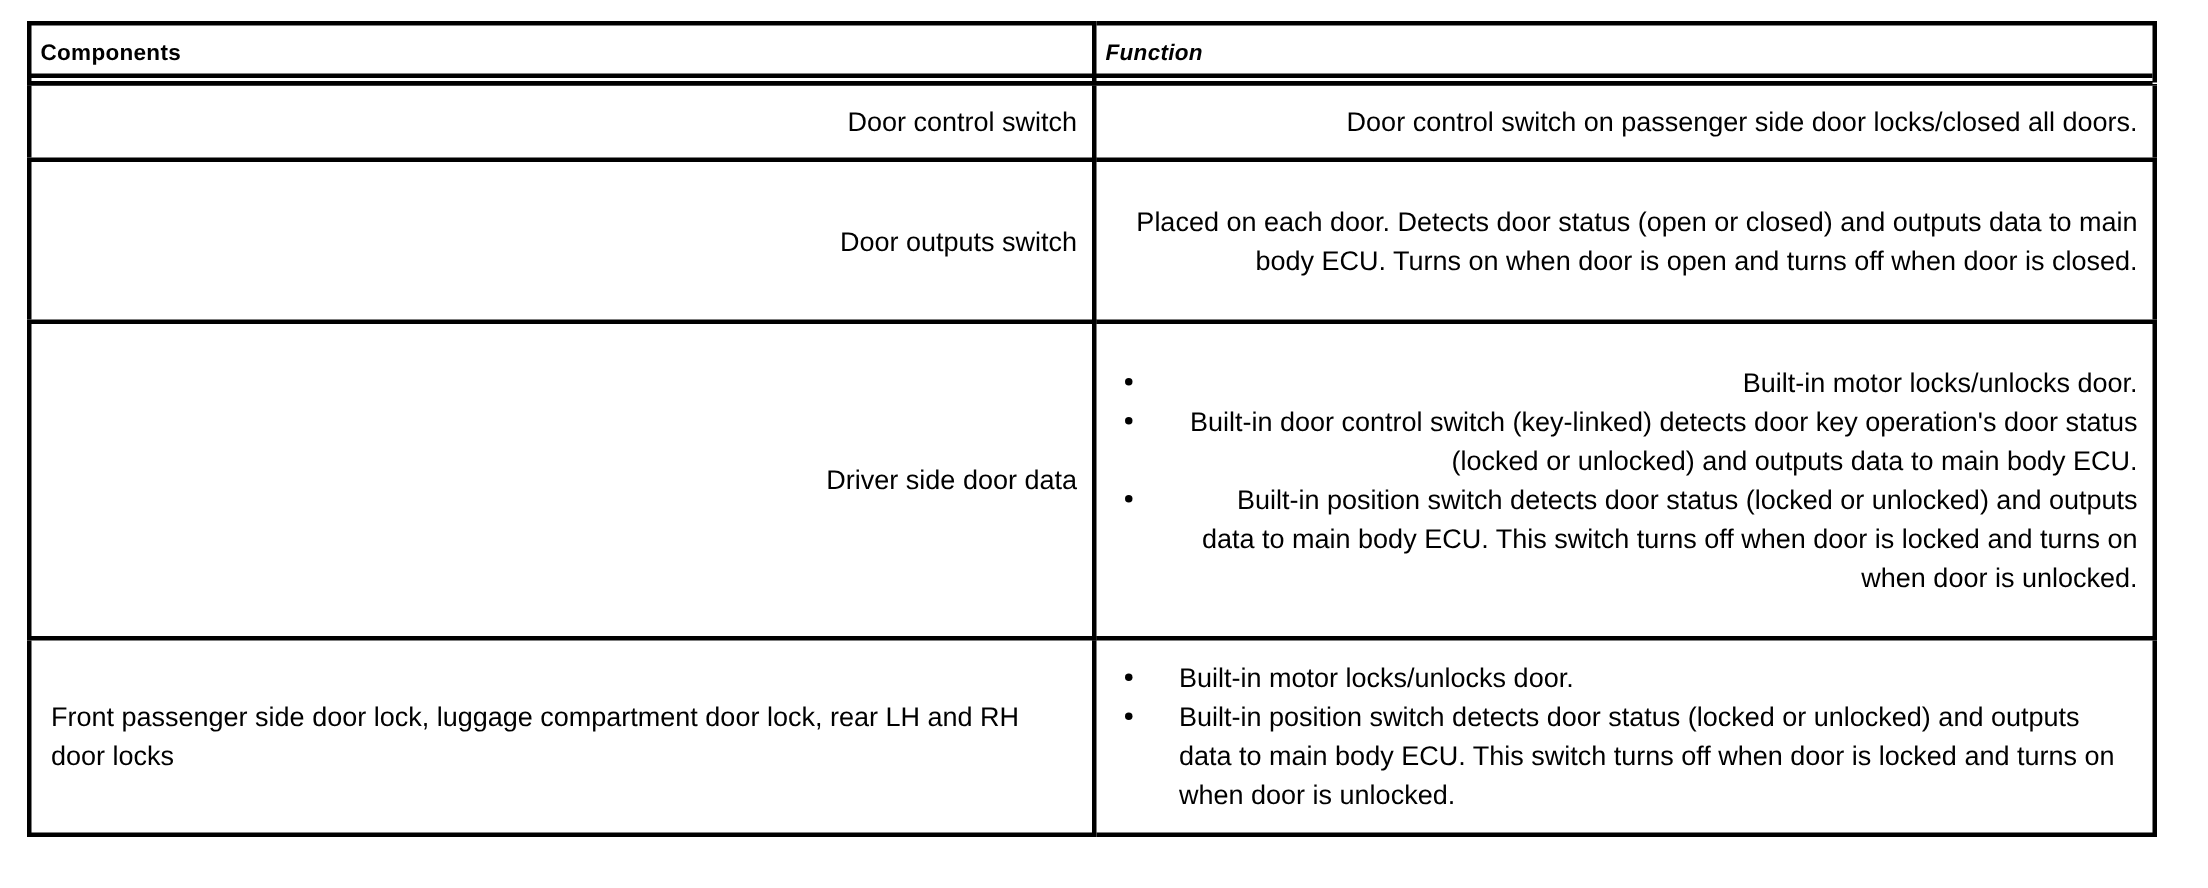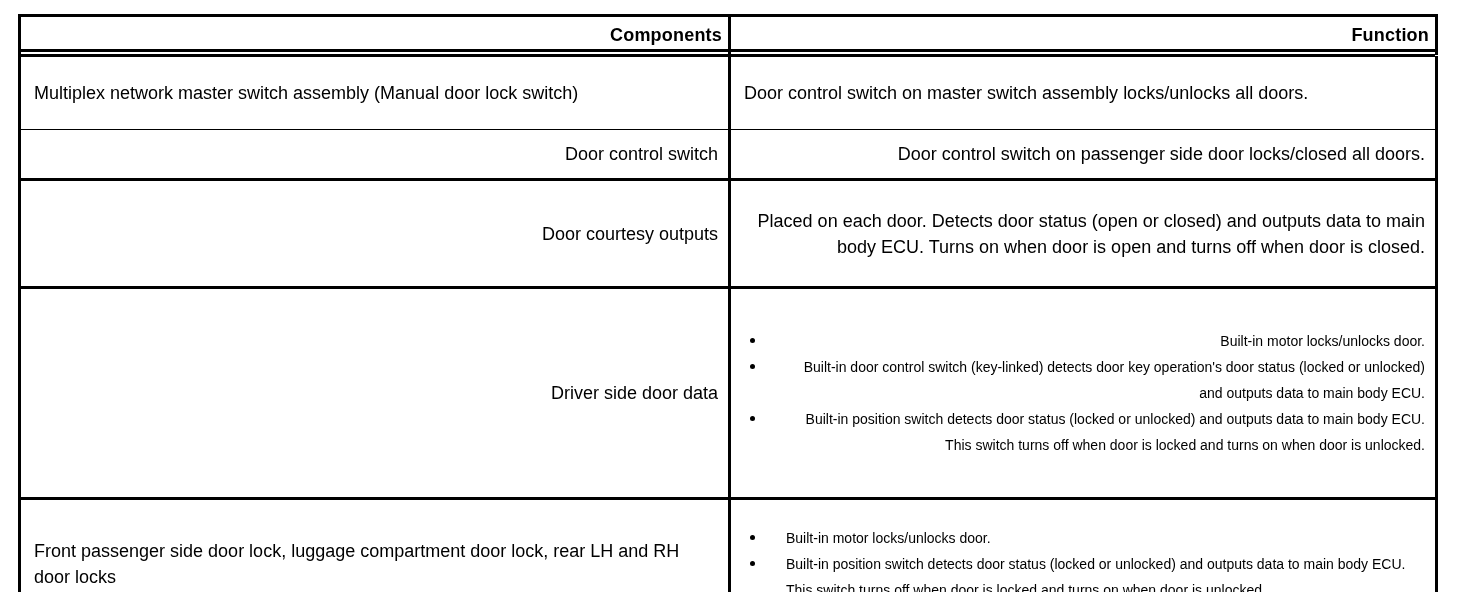--- a/index.html
+++ b/index.html
@@ -35,32 +35,32 @@
   .spec-table col.col-components { width: 710px; }
   .spec-table col.col-function   { width: 707px; }
 
   
   .spec-table {
     border: 3px solid #000000;
   }
 
   
   .spec-table thead th {
-    font-size: 18px;
+    font-size: 15px;
     font-weight: bold;
-    text-align: right;
+    text-align: left;
     vertical-align: middle;
     height: 33px;
     padding: 2px 6px;
     border-right: 3px solid #000000;
     
     border-bottom: 3px double #000000;
     letter-spacing: 0.2px;
   }
-  .spec-table thead th:last-child { border-right: none; }
+  .spec-table thead th:last-child { border-right: none; font-style: italic; }
 
   
   .header-rule {
     position: absolute;
     left: 18px;
     top: 49px;
     width: 1417px;
     height: 8px;
     pointer-events: none;
   }
@@ -96,21 +96,21 @@
   
   ul.bullets {
     margin: 0;
     padding: 0;
     list-style: none;
   }
   ul.bullets > li {
     position: relative;
     padding-left: 42px;
     margin: 0 0 0 0;
-    font-size: 14px;
+    font-size: 18px;
     line-height: 26px;
   }
   ul.bullets > li .bullet-dot {
     position: absolute;
     left: 6px;
     top: 10px;
     width: 5px;
     height: 5px;
     background: #000000;
     border-radius: 50%;
@@ -134,32 +134,28 @@
       <col class="col-function">
     </colgroup>
     <thead>
       <tr>
         <th>Components</th>
         <th>Function</th>
       </tr>
     </thead>
     <tbody>
 
-      <tr class="r1">
-        <td class="cell-component">Multiplex network master switch assembly (Manual door lock switch)</td>
-        <td class="cell-function">Door control switch on master switch assembly locks/unlocks all doors.</td>
-      </tr>
 
       <tr class="r2 thick-below">
         <td class="cell-component">Door control switch</td>
         <td class="cell-function">Door control switch on passenger side door locks/closed all doors.</td>
       </tr>
 
       <tr class="r3 thick-below">
-        <td class="cell-component">Door courtesy outputs</td>
+        <td class="cell-component">Door outputs switch</td>
         <td class="cell-function">Placed on each door. Detects door status (open or closed) and outputs data to main body ECU. Turns on when door is open and turns off when door is closed.</td>
       </tr>
 
       <tr class="r4 thick-below">
         <td class="cell-component">Driver side door data</td>
         <td class="cell-function">
           <ul class="bullets">
             <li>
               <span class="bullet-dot"></span>
               <span>Built-in motor locks/unlocks door.</span>

